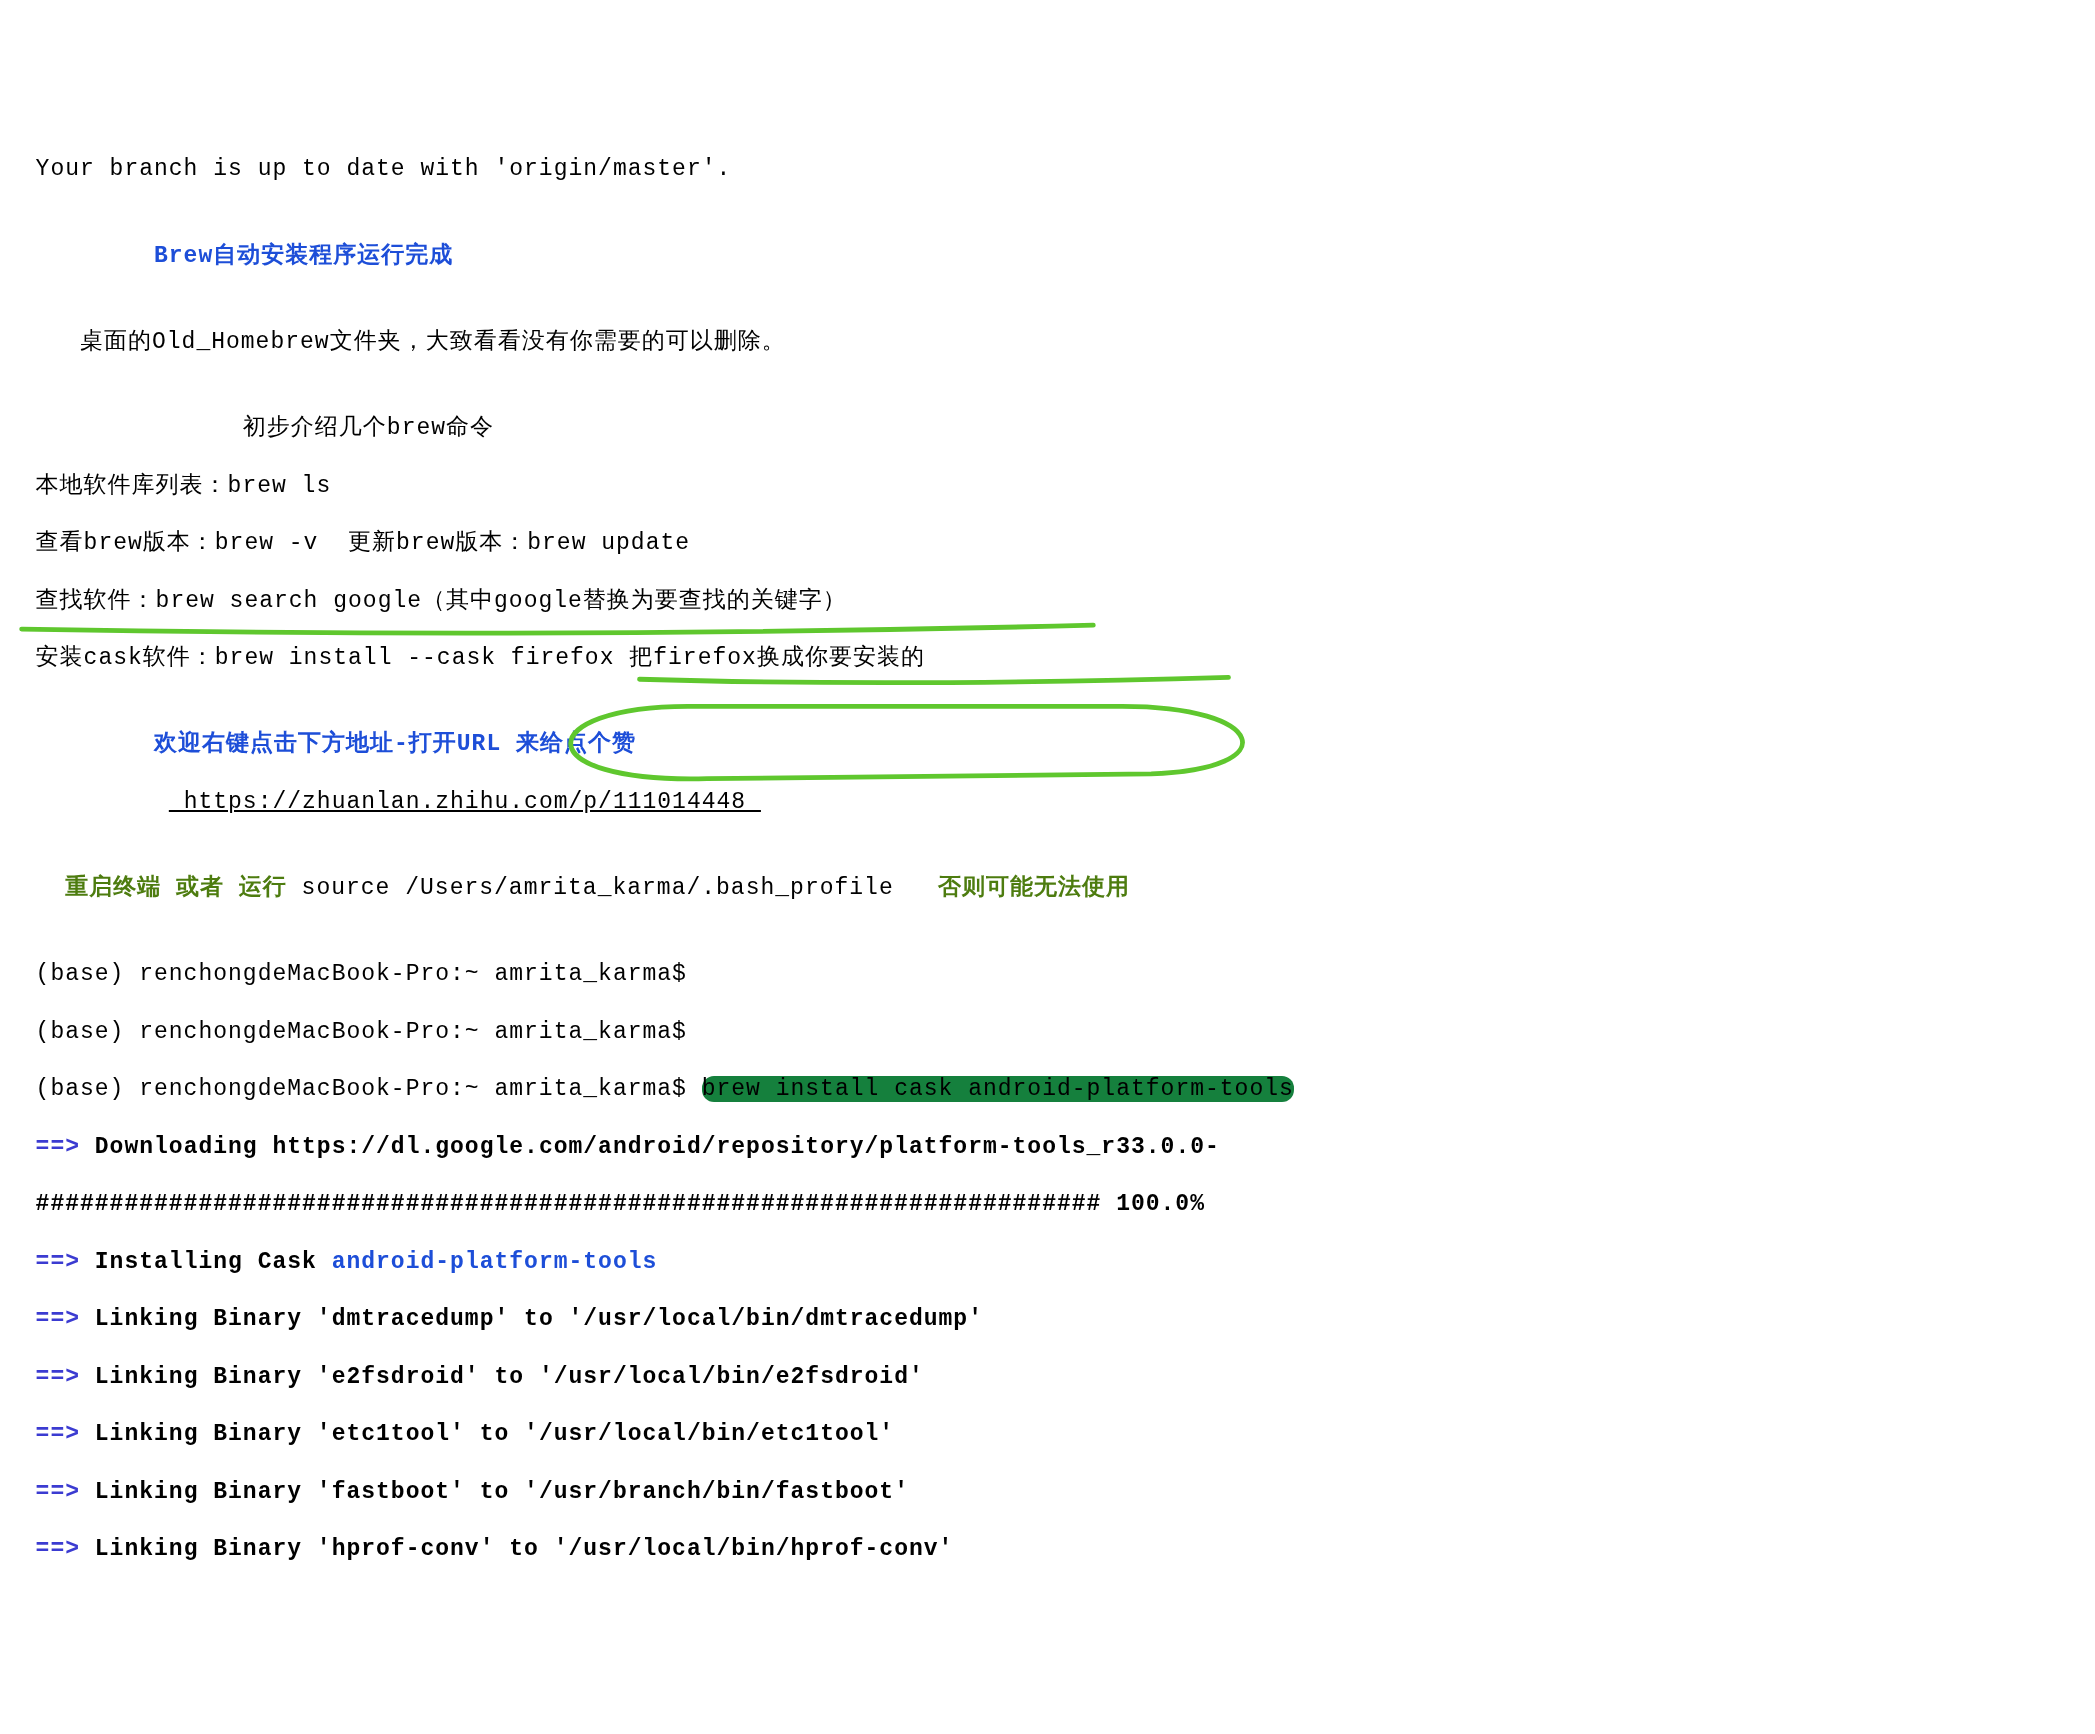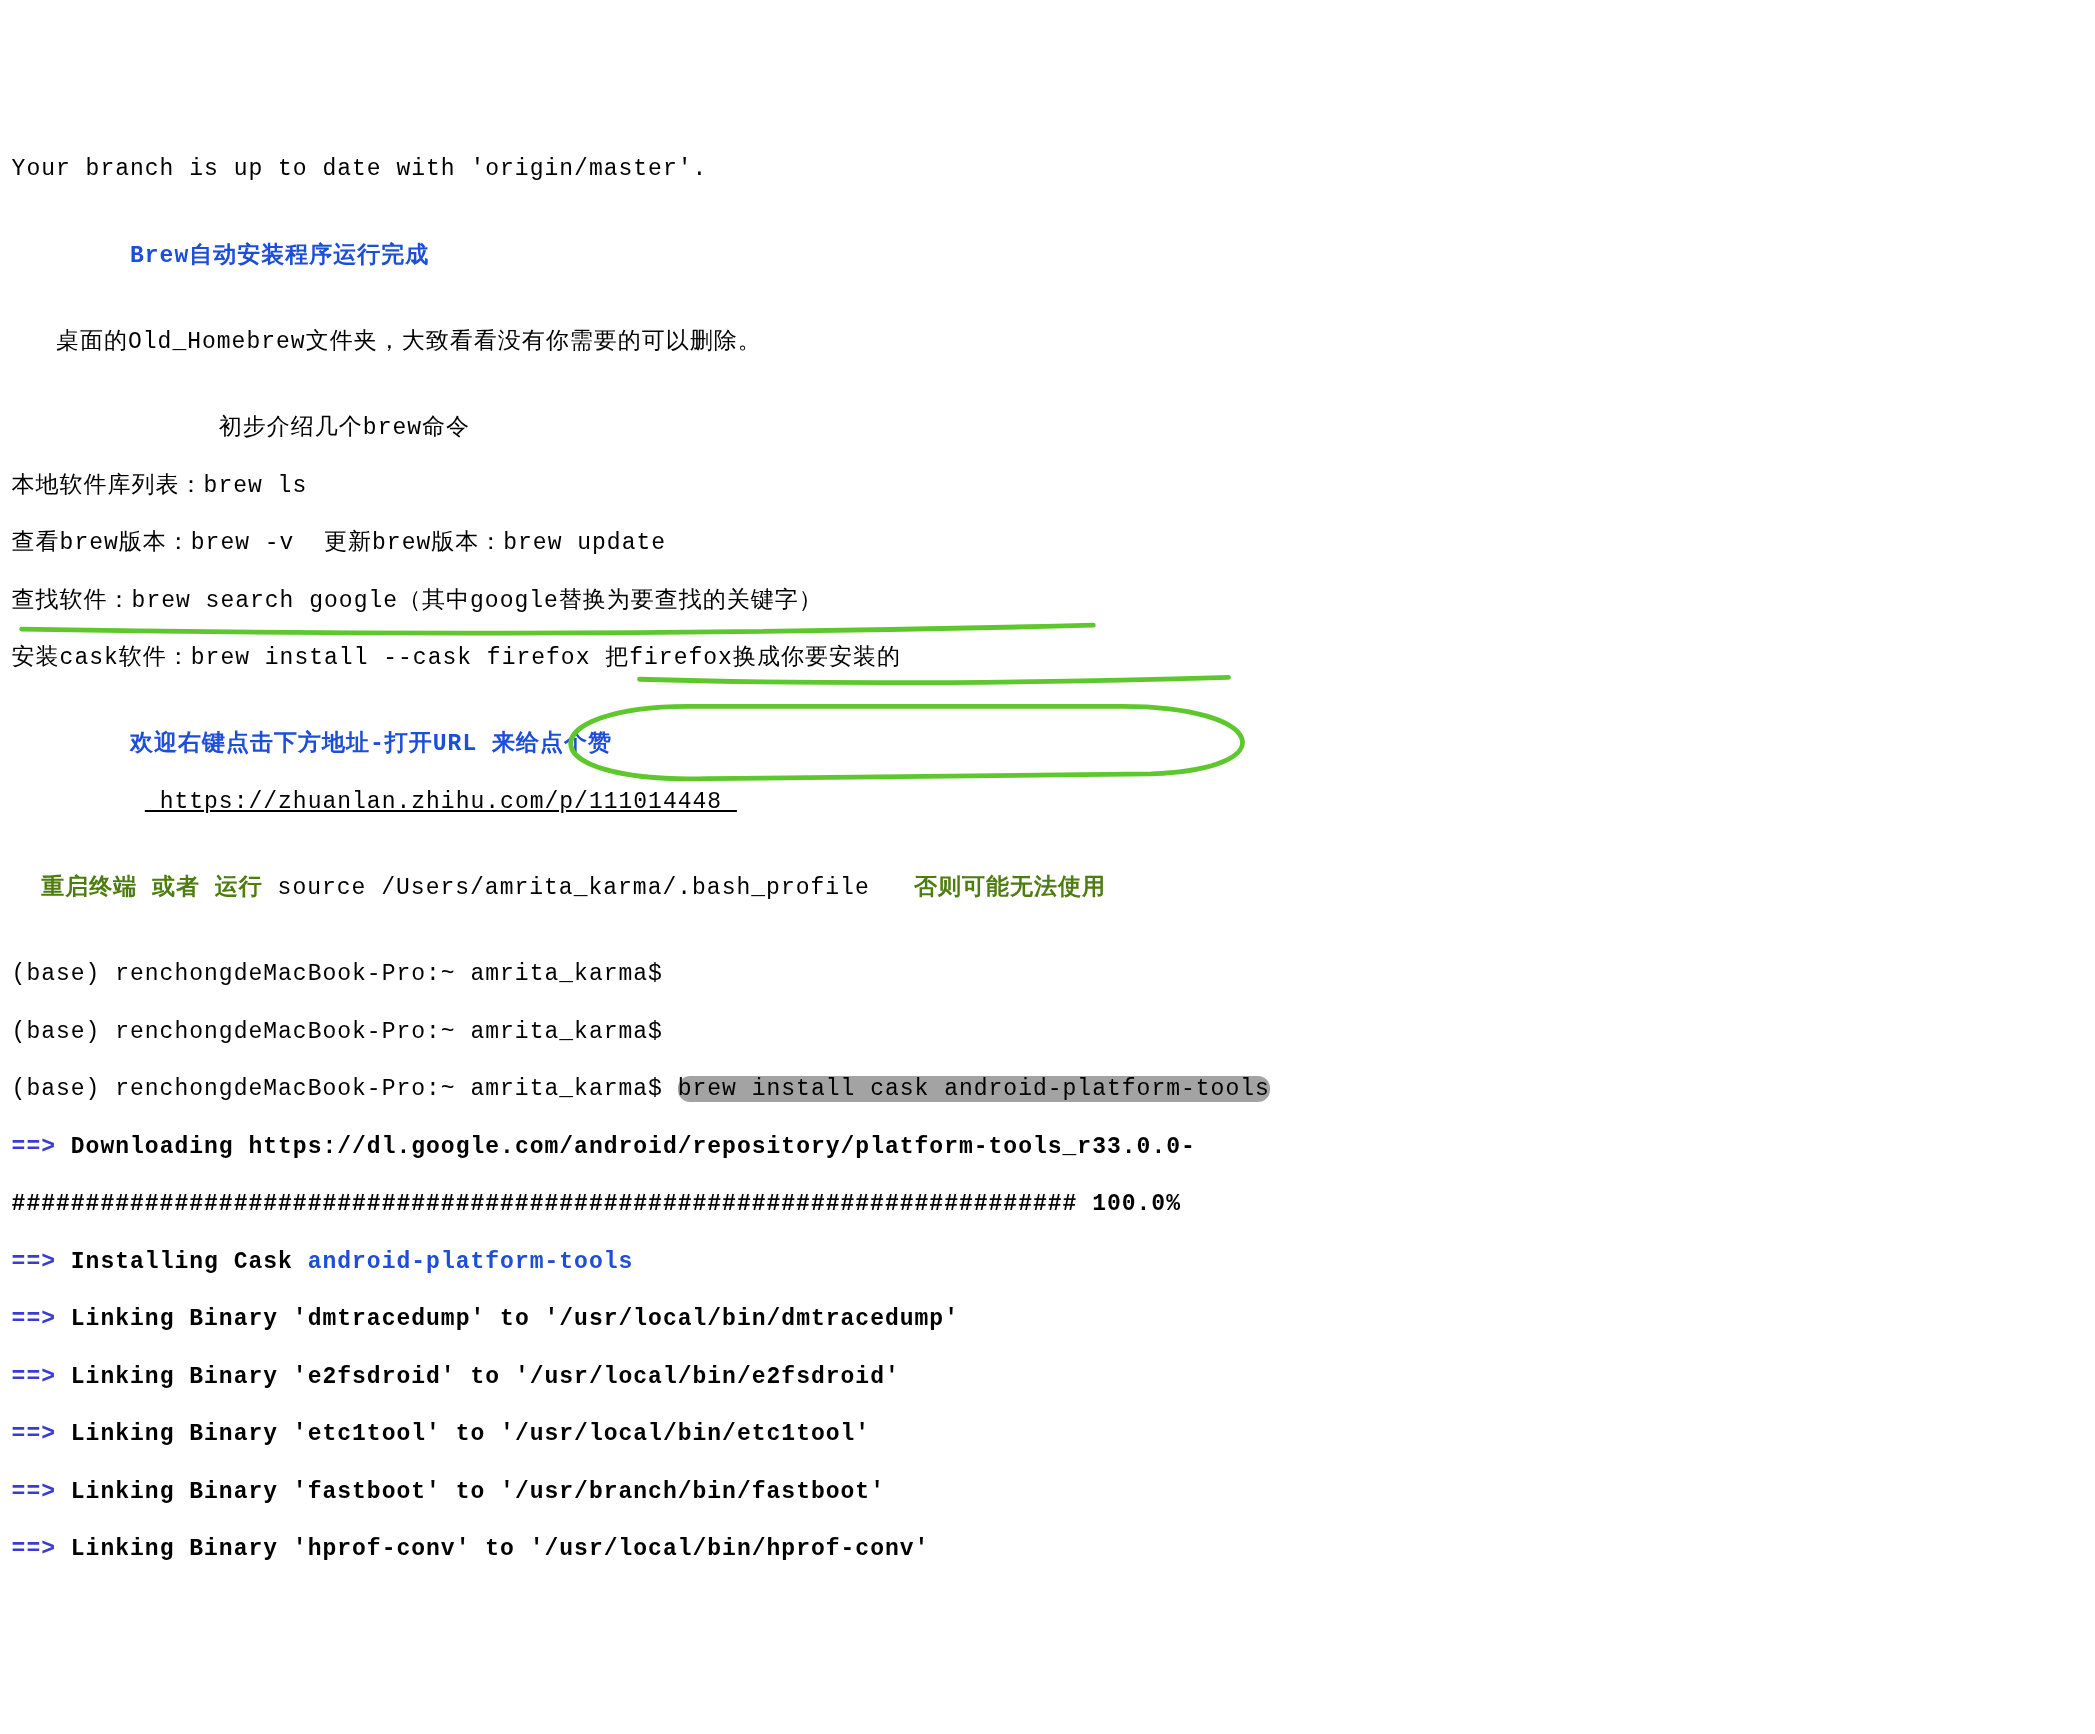--- a/index.html
+++ b/index.html
@@ -6,28 +6,28 @@
     margin: 0;
     padding: 11.6px;
     background: #ffffff;
     font-family: "Menlo", "Consolas", "Courier New", monospace;
     font-size: 23px;
     line-height: 1.25;
     color: #000000;
     white-space: pre;
     letter-spacing: 1px;
   }
-  .line { white-space: pre; }
+  .line { white-space: pre; margin-left: 24px; }
   .green { color: #1d4ed8; }
   .red { color: #4d7c0f; }
   .blue { color: #3b3bd1; }
   .bold { font-weight: bold; }
   .uline { text-decoration: underline; }
   .sel {
-    background: #a3a3a3;
+    background: #15803d;
     border-radius: 12px;
   }
   .svgwrap {
     position: absolute;
     left: 0;
     top: 0;
     pointer-events: none;
   }
   .container { position: relative; }
 </style>

